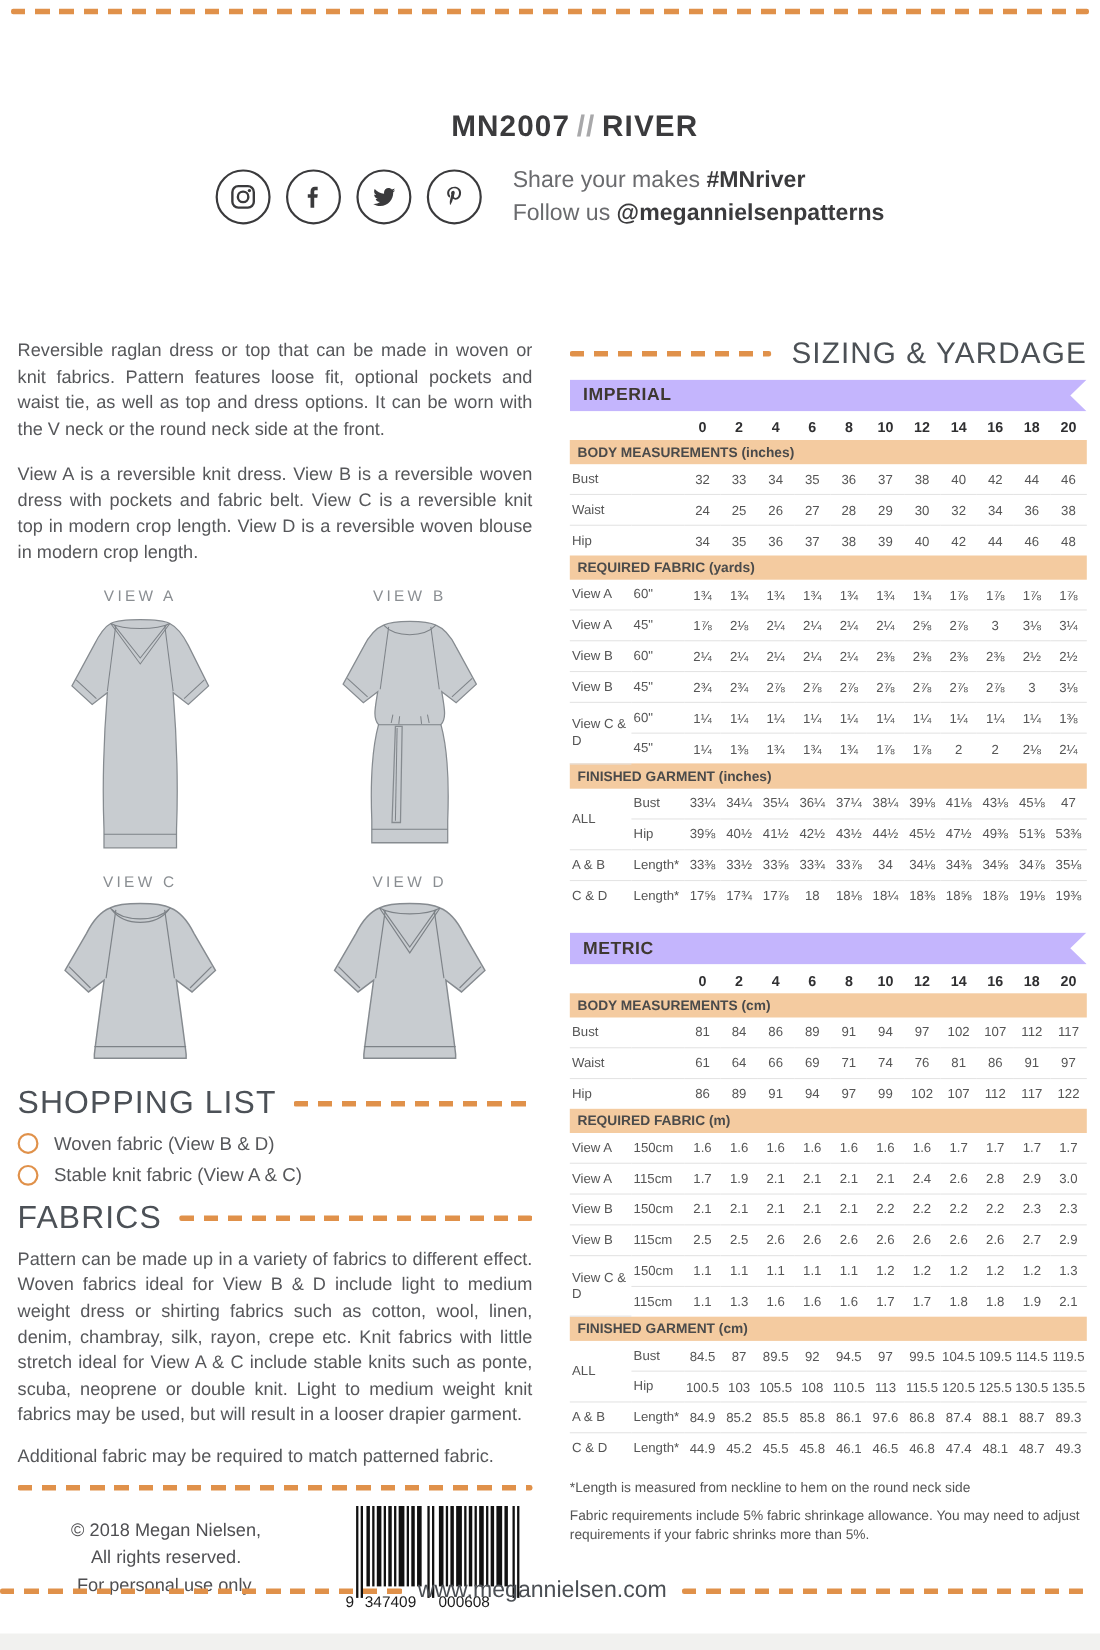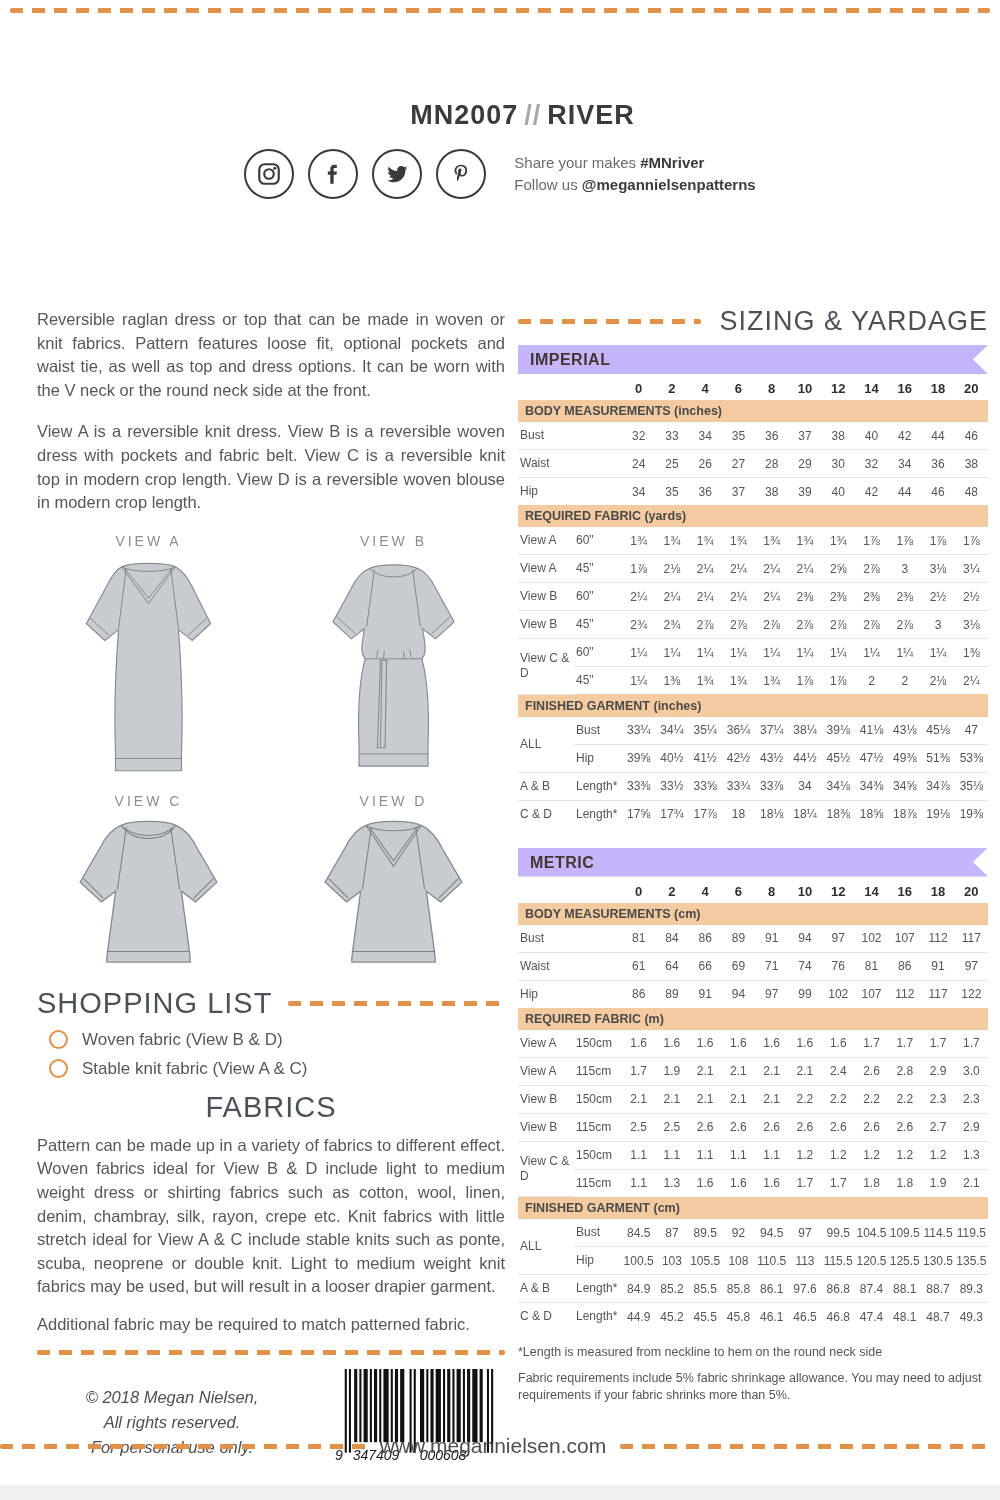--- a/index.html
+++ b/index.html
@@ -9,41 +9,41 @@
   }
   .dash{height:5px;background:repeating-linear-gradient(90deg,#e0914a 0 13px,transparent 13px 22px);border-radius:2px;}
   
   .top-dash{position:absolute;top:8px;left:10px;right:10px;}
   .header{position:absolute;top:100px;left:0;width:1000px;text-align:center;}
   .title{font-size:27px;font-weight:bold;color:#3b3b3d;letter-spacing:1px;margin-left:45px;}
   .title .sep{color:#a8a8aa;font-weight:bold;padding:0 6px;}
   .social-row{margin-top:18px;display:flex;justify-content:center;align-items:center;gap:14px;}
   .circ{width:46px;height:46px;border:2.5px solid #3a3a3c;border-radius:50%;display:flex;align-items:center;justify-content:center;flex:0 0 auto;}
   .circ svg{display:block;}
-  .share-text{text-align:left;margin-left:14px;font-size:15px;line-height:1.45;color:#6a6b6e;}
+  .share-text{text-align:left;margin-left:14px;font-size:21px;line-height:1.45;color:#6a6b6e;}
   .share-text b{color:#3b3b3d;}
   
-  .left-col{position:absolute;left:37px;top:308px;width:468px;}
+  .left-col{position:absolute;left:16px;top:308px;width:468px;}
   .right-col{position:absolute;left:518px;top:306px;width:470px;}
   .para{font-size:16.5px;line-height:1.43;text-align:justify;color:#56575a;margin:0 0 18px 0;}
   
   .views{display:grid;grid-template-columns:1fr 1fr;column-gap:22px;row-gap:10px;margin-top:6px;}
   .view{ text-align:center;}
   .view-label{font-size:14px;letter-spacing:3px;color:#8a8e92;margin-bottom:4px;}
   .view svg{display:block;margin:0 auto;}
   
   .h-row{display:flex;align-items:center;margin:16px 0 10px 0;}
   .h-row .h-text{font-size:29px;color:#4c5157;letter-spacing:1px;white-space:nowrap;}
   .h-row .dash{flex:1;margin-left:16px;}
-  .shop-item{display:flex;align-items:center;margin:9px 12px;font-size:17px;color:#56575a;}
+  .shop-item{display:flex;align-items:center;margin:9px 0;font-size:17px;color:#56575a;}
   .ring{width:15px;height:15px;border:2.5px solid #e0914a;border-radius:50%;margin-right:14px;flex:0 0 auto;}
   .note{font-size:16.5px;margin-top:16px;color:#56575a;}
   .sep-dash{margin-top:16px;}
   
-  .bottom-row{display:flex;align-items:center;margin-top:14px;font-style:italic;}
+  .bottom-row{display:flex;align-items:flex-start;margin-top:14px;}
   .copyright{width:280px;text-align:center;font-size:16.5px;line-height:1.5;color:#4f4f52;padding-top:10px;}
   .barcode{margin-left:28px;position:relative;}
   .barcode-digits{position:absolute;left:0;bottom:2px;width:100%;display:flex;font-size:14px;color:#1a1a1a;}
   .barcode-digits span{display:inline-block;}
   
   .sy-row{display:flex;align-items:center;margin-bottom:8px;}
   .sy-row .dash{flex:1;margin-right:18px;}
   .sy-title{font-size:27px;color:#4c5156;letter-spacing:1px;white-space:nowrap;}
   .flag{background:#c4b5fd;color:#3e3831;font-weight:bold;font-size:16px;letter-spacing:.5px;
         padding:6px 12px 5px;clip-path:polygon(0 0,100% 0,calc(100% - 15px) 50%,100% 100%,0 100%);}
@@ -175,21 +175,21 @@
   </div>
   <div class="shop-item">
     <span class="ring"></span>
     <span>Woven fabric (View B &amp; D)</span>
   </div>
   <div class="shop-item">
     <span class="ring"></span>
     <span>Stable knit fabric (View A &amp; C)</span>
   </div>
 
-  <div class="h-row" style="margin-top:12px;flex-direction:column;">
+  <div class="h-row" style="margin-top:12px;">
     <span class="h-text">FABRICS</span>
     <span class="dash"></span>
   </div>
   <p class="para" style="margin-bottom:0;">Pattern can be made up in a variety of fabrics to different effect. Woven fabrics ideal for View B &amp; D include light to medium weight dress or shirting fabrics such as cotton, wool, linen, denim, chambray, silk, rayon, crepe etc. Knit fabrics with little stretch ideal for View A &amp; C include stable knits such as ponte, scuba, neoprene or double knit. Light to medium weight knit fabrics may be used, but will result in a looser drapier garment.</p>
   <p class="note">Additional fabric may be required to match patterned fabric.</p>
 
   <div class="dash sep-dash"></div>
 
   <div class="bottom-row">
     <div class="copyright">

